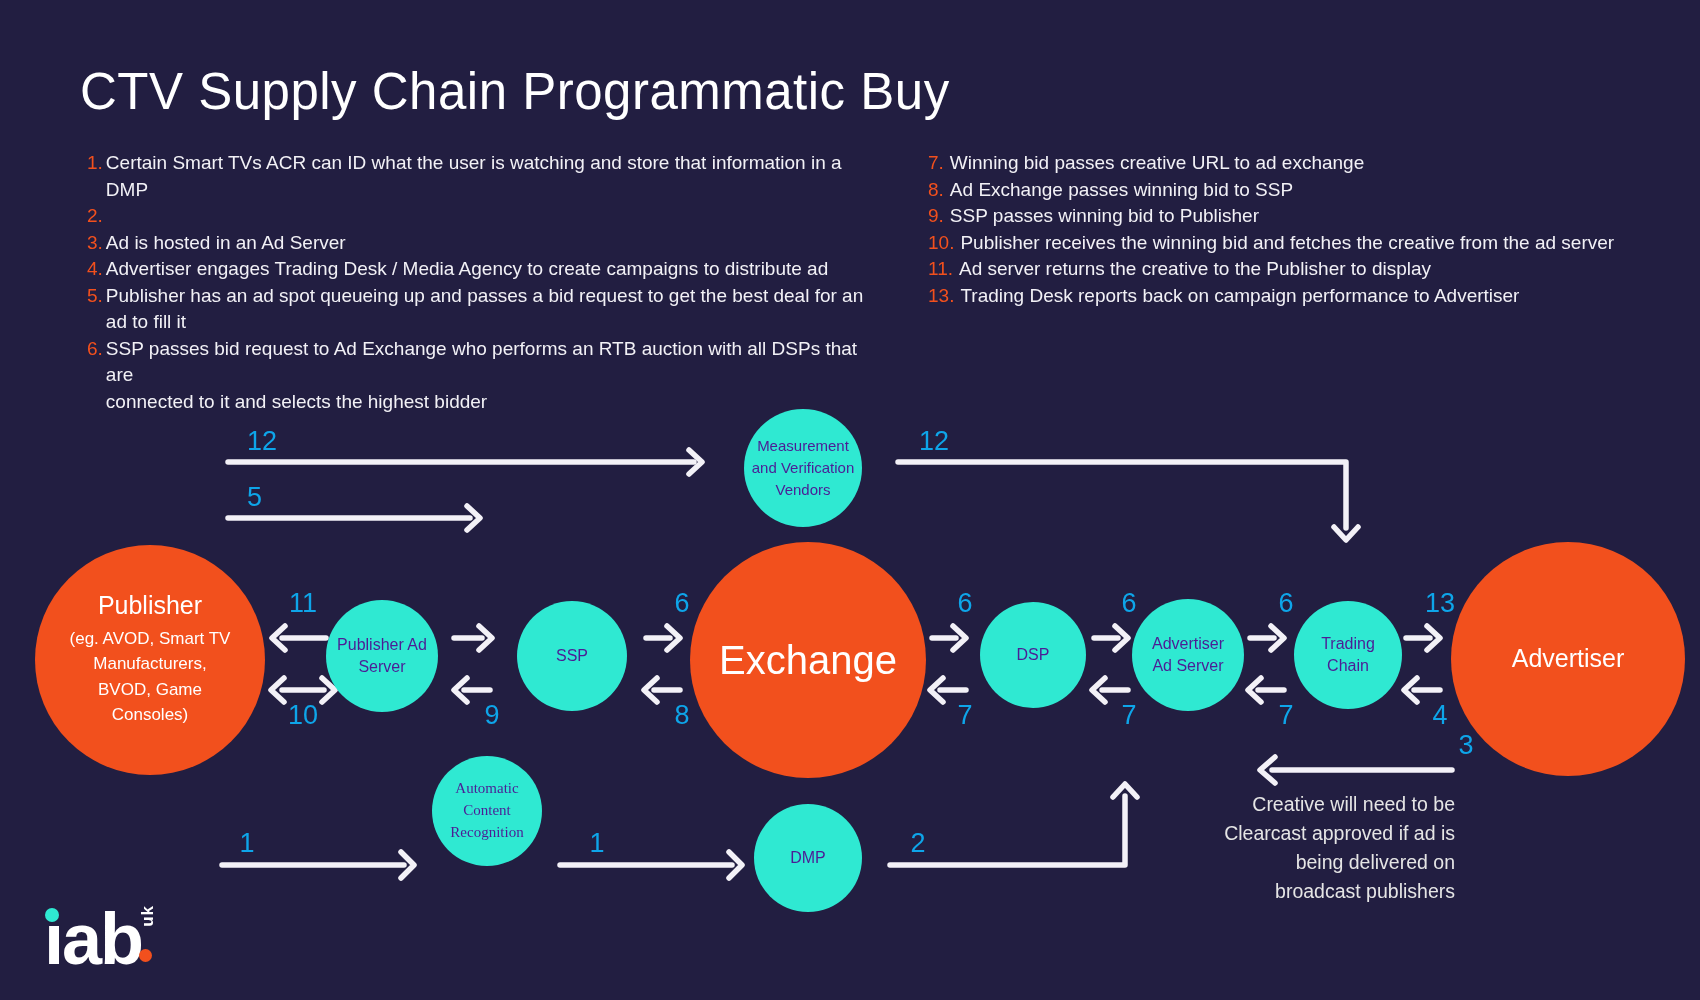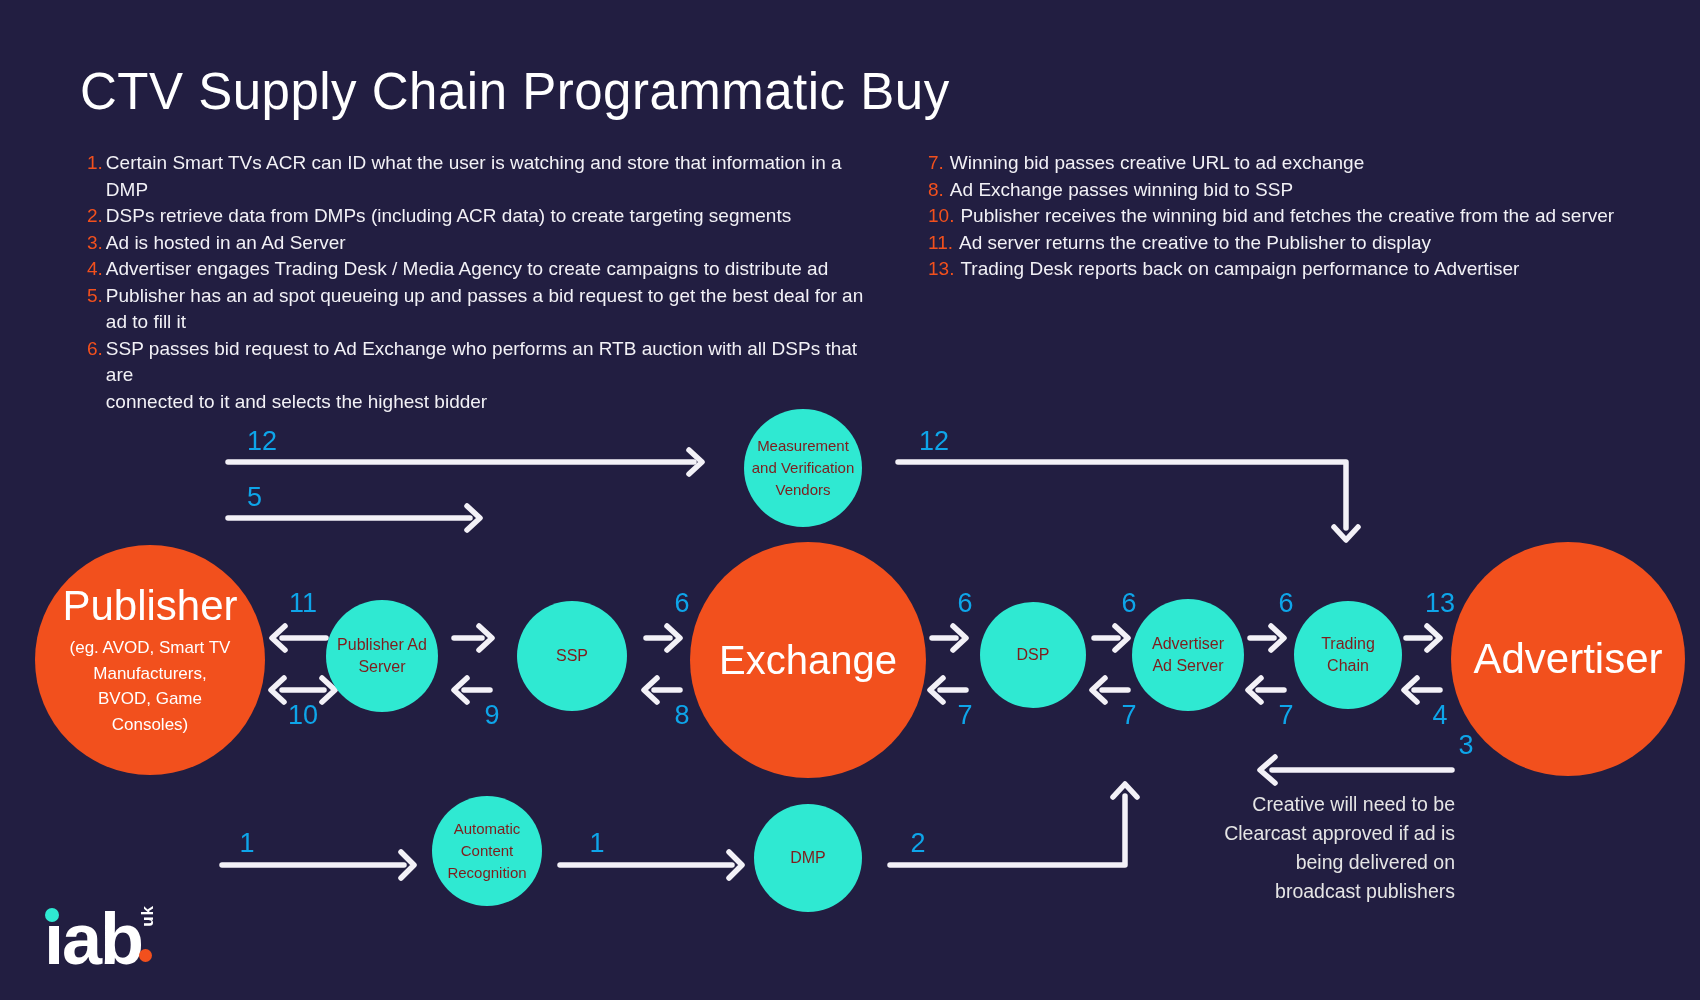--- a/index.html
+++ b/index.html
@@ -22,22 +22,22 @@
   .steps-left .step{display:flex;}
   .steps-left .num{color:#F2501D;flex:0 0 auto;margin-right:3px;}
   .steps-right .num{color:#F2501D;margin-right:6px;}
   .step-text{white-space:pre-line;}
   
   .node{
     border-radius:50%;display:flex;flex-direction:column;
     align-items:center;justify-content:center;text-align:center;
   }
   .node.orange{background:#F2501D;color:#FFFFFF;}
-  .node.teal{background:#2FE9D2;color:#7f1d1d;}
-  .node .big-label{font-size:42px;font-weight:400;line-height:1.1;}
+  .node.teal{background:#2FE9D2;color:#4c1d95;}
+  .node .big-label{font-size:25px;font-weight:400;line-height:1.1;}
   .node .xl-label{font-size:40px;font-weight:400;}
   .node .sub-label{font-size:17px;line-height:1.5;white-space:pre-line;margin-top:6px;}
   .node .small-label{font-size:16px;font-weight:500;line-height:1.4;white-space:pre-line;}
   .node .tiny-label{font-size:15px;font-weight:500;line-height:1.45;white-space:pre-line;}
   
   .fnum{
     color:#0ea5e9;font-size:27px;font-weight:500;line-height:1;
     white-space:nowrap;
     margin-left:19px;
   }
@@ -68,21 +68,20 @@
 <div class="abs title">CTV Supply Chain Programmatic Buy</div>
 
 <div class="abs steps steps-left">
   <div class="step">
       <span class="num">1.</span>
       <span class="step-text">Certain Smart TVs ACR can ID what the user is watching and store that information in a
 DMP</span>
     </div>
   <div class="step">
       <span class="num">2.</span>
-      <span class="step-text">DSPs retrieve data from DMPs (including ACR data) to create targeting segments</span>
     </div>
   <div class="step">
       <span class="num">3.</span>
       <span class="step-text">Ad is hosted in an Ad Server</span>
     </div>
   <div class="step">
       <span class="num">4.</span>
       <span class="step-text">Advertiser engages Trading Desk / Media Agency to create campaigns to distribute ad</span>
     </div>
   <div class="step">
@@ -93,20 +92,21 @@
   <div class="step">
       <span class="num">6.</span>
       <span class="step-text">SSP passes bid request to Ad Exchange who performs an RTB auction with all DSPs that are
 connected to it and selects the highest bidder</span>
     </div>
 </div>
 
 <div class="abs steps steps-right">
   <div class="step"><span class="num">7.</span><span class="step-text">Winning bid passes creative URL to ad exchange</span></div>
   <div class="step"><span class="num">8.</span><span class="step-text">Ad Exchange passes winning bid to SSP</span></div>
+  <div class="step"><span class="num">9.</span><span class="step-text">SSP passes winning bid to Publisher</span></div>
   <div class="step"><span class="num">10.</span><span class="step-text">Publisher receives the winning bid and fetches the creative from the ad server</span></div>
   <div class="step"><span class="num">11.</span><span class="step-text">Ad server returns the creative to the Publisher to display</span></div>
   <div class="step"><span class="num">13.</span><span class="step-text">Trading Desk reports back on campaign performance to Advertiser</span></div>
 </div>
 
 <svg class="abs arrows" width="1700" height="1000" viewBox="0 0 1700 1000">
   <g>
     <path d="M228 462 H694"></path>
       <path d="M689 450 L702 462 L689 474"></path>
   </g>
@@ -243,21 +243,21 @@
 Chain</div>
 </div>
 <div class="abs node orange" style="left:1451px;top:542px;width:234px;height:234px;">
   <div class="big-label">Advertiser</div>
 </div>
 <div class="abs node teal" style="left:744px;top:409px;width:118px;height:118px;">
   <div class="tiny-label">Measurement
 and Verification
 Vendors</div>
 </div>
-<div class="abs node teal" style="left:432px;top:796px;width:110px;height:110px;">
+<div class="abs node teal" style="left:432px;top:756px;width:110px;height:110px;font-family:Liberation Serif, serif;">
   <div class="tiny-label">Automatic
 Content
 Recognition</div>
 </div>
 <div class="abs node teal" style="left:754px;top:804px;width:108px;height:108px;">
   <div class="small-label">DMP</div>
 </div>
 
 <div class="abs annotation">Creative will need to be
 Clearcast approved if ad is

